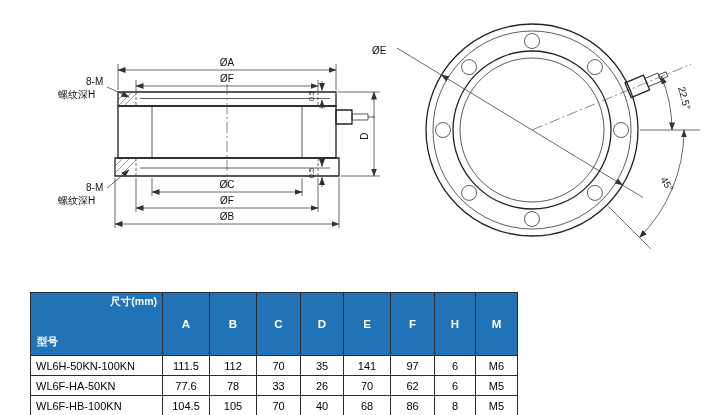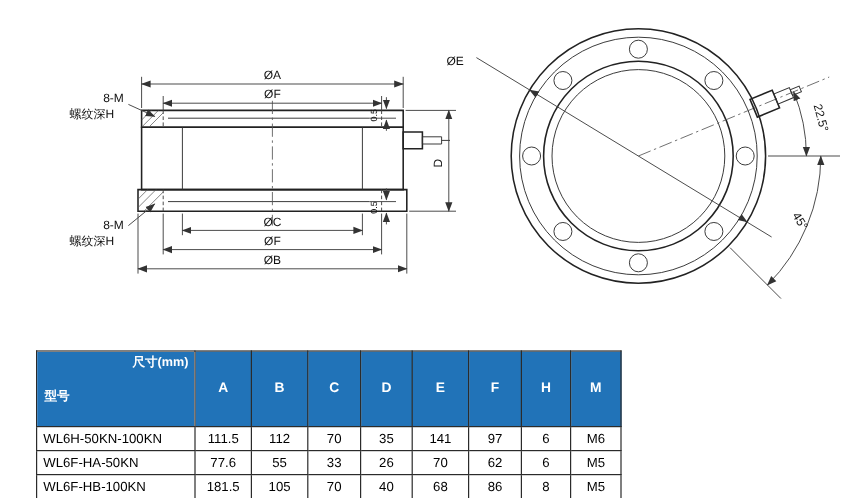--- a/index.html
+++ b/index.html
@@ -23,21 +23,21 @@
   table.dims thead th { background:var(--header-bg,#2173b8); color:#fff; font-weight:bold;
                         height:26px; font-size:11.5px; text-align:center; }
   table.dims tbody td { height:19px; background:#fff; text-align:center; padding:0 2px; }
   table.dims tbody td.model { text-align:left; padding-left:5px; white-space:nowrap; }
   th.corner { position:relative; padding:18px;
     background:linear-gradient(to top right,
        var(--header-bg,#2173b8) calc(50% - 0.7px),
        #f2f2f2 calc(50% - 0.7px) calc(50% + 0.7px),
        var(--header-bg,#2173b8) calc(50% + 0.7px)); }
   .corner-top    { position:absolute; top:2px; right:5px; font-size:10.5px; }
-  .corner-bottom { position:absolute; bottom:18px; left:6px; font-size:10.5px; }
+  .corner-bottom { position:absolute; bottom:6px; left:6px; font-size:10.5px; }
 </style>
 </head>
 <body>
 
 <div class="page">
 
   <svg class="drawing" width="708" height="285" viewBox="0 0 708 285">
     <defs>
       <marker id="arr" markerWidth="9" markerHeight="9" refX="7.5" refY="4" orient="auto-start-reverse" markerUnits="userSpaceOnUse">
         <path d="M0,1 L8,4 L0,7 Z" fill="#333"></path>
@@ -214,31 +214,31 @@
         <td>70</td>
         <td>35</td>
         <td>141</td>
         <td>97</td>
         <td>6</td>
         <td>M6</td>
       </tr>
       <tr>
         <td class="model">WL6F-HA-50KN</td>
         <td>77.6</td>
-        <td>55</td>
+        <td>78</td>
         <td>33</td>
         <td>26</td>
         <td>70</td>
         <td>62</td>
         <td>6</td>
         <td>M5</td>
       </tr>
       <tr>
         <td class="model">WL6F-HB-100KN</td>
-        <td>181.5</td>
+        <td>104.5</td>
         <td>105</td>
         <td>70</td>
         <td>40</td>
         <td>68</td>
         <td>86</td>
         <td>8</td>
         <td>M5</td>
       </tr>
     </tbody>
   </table>

